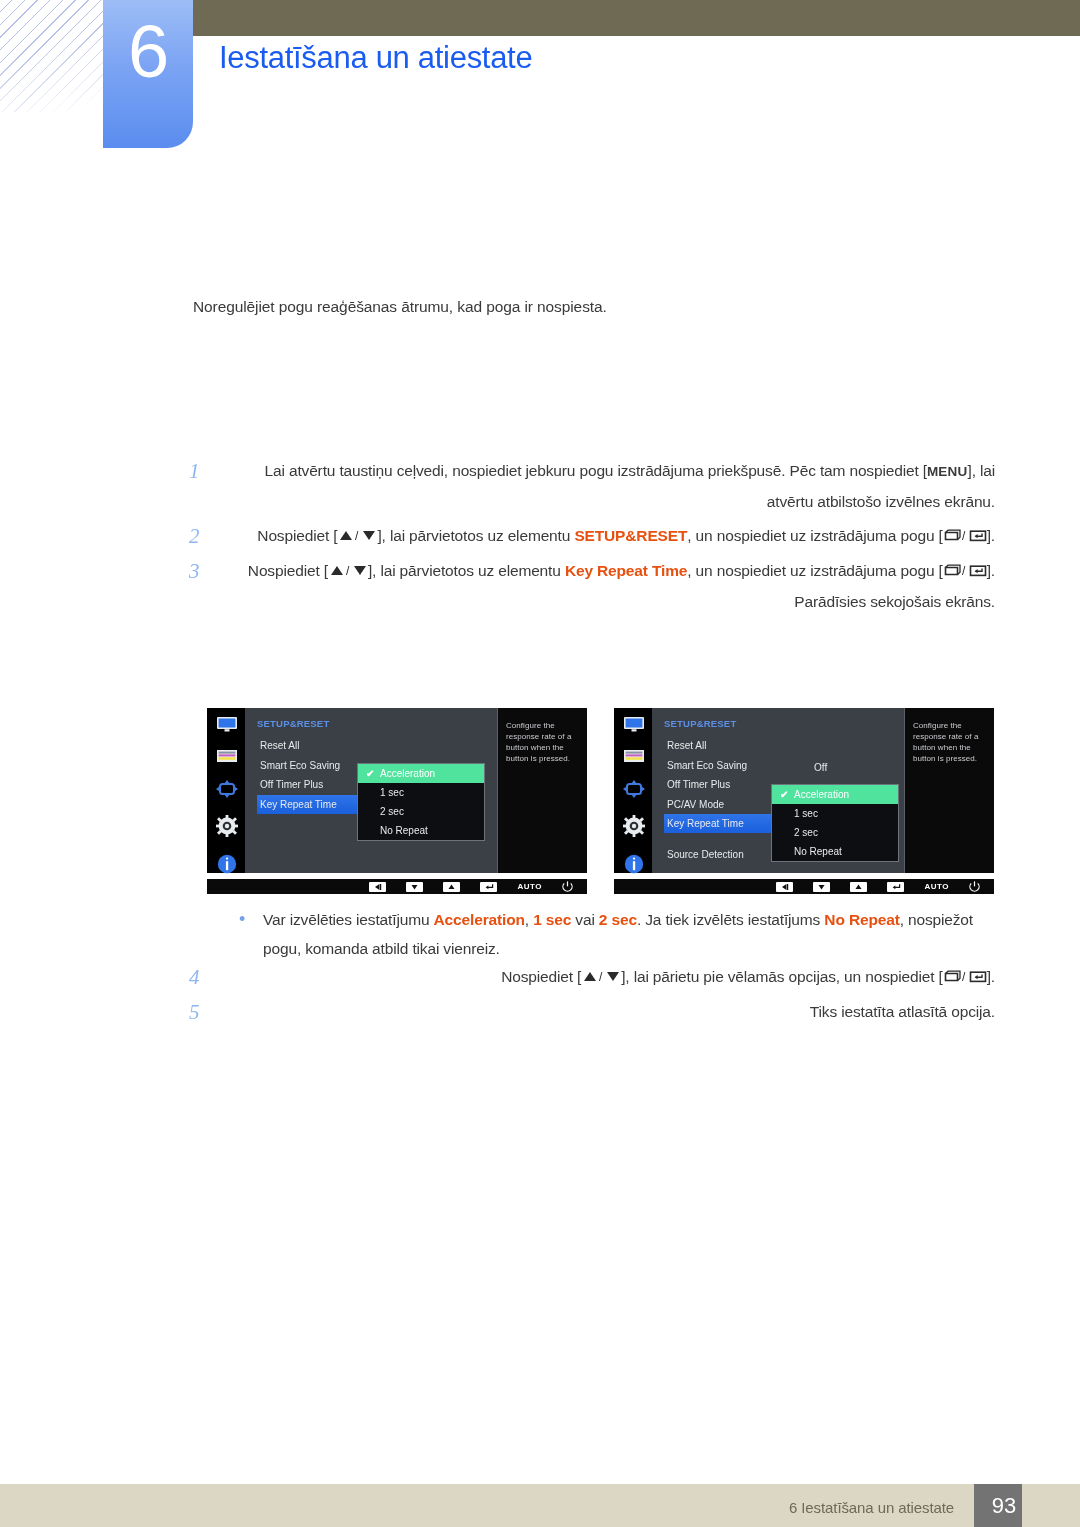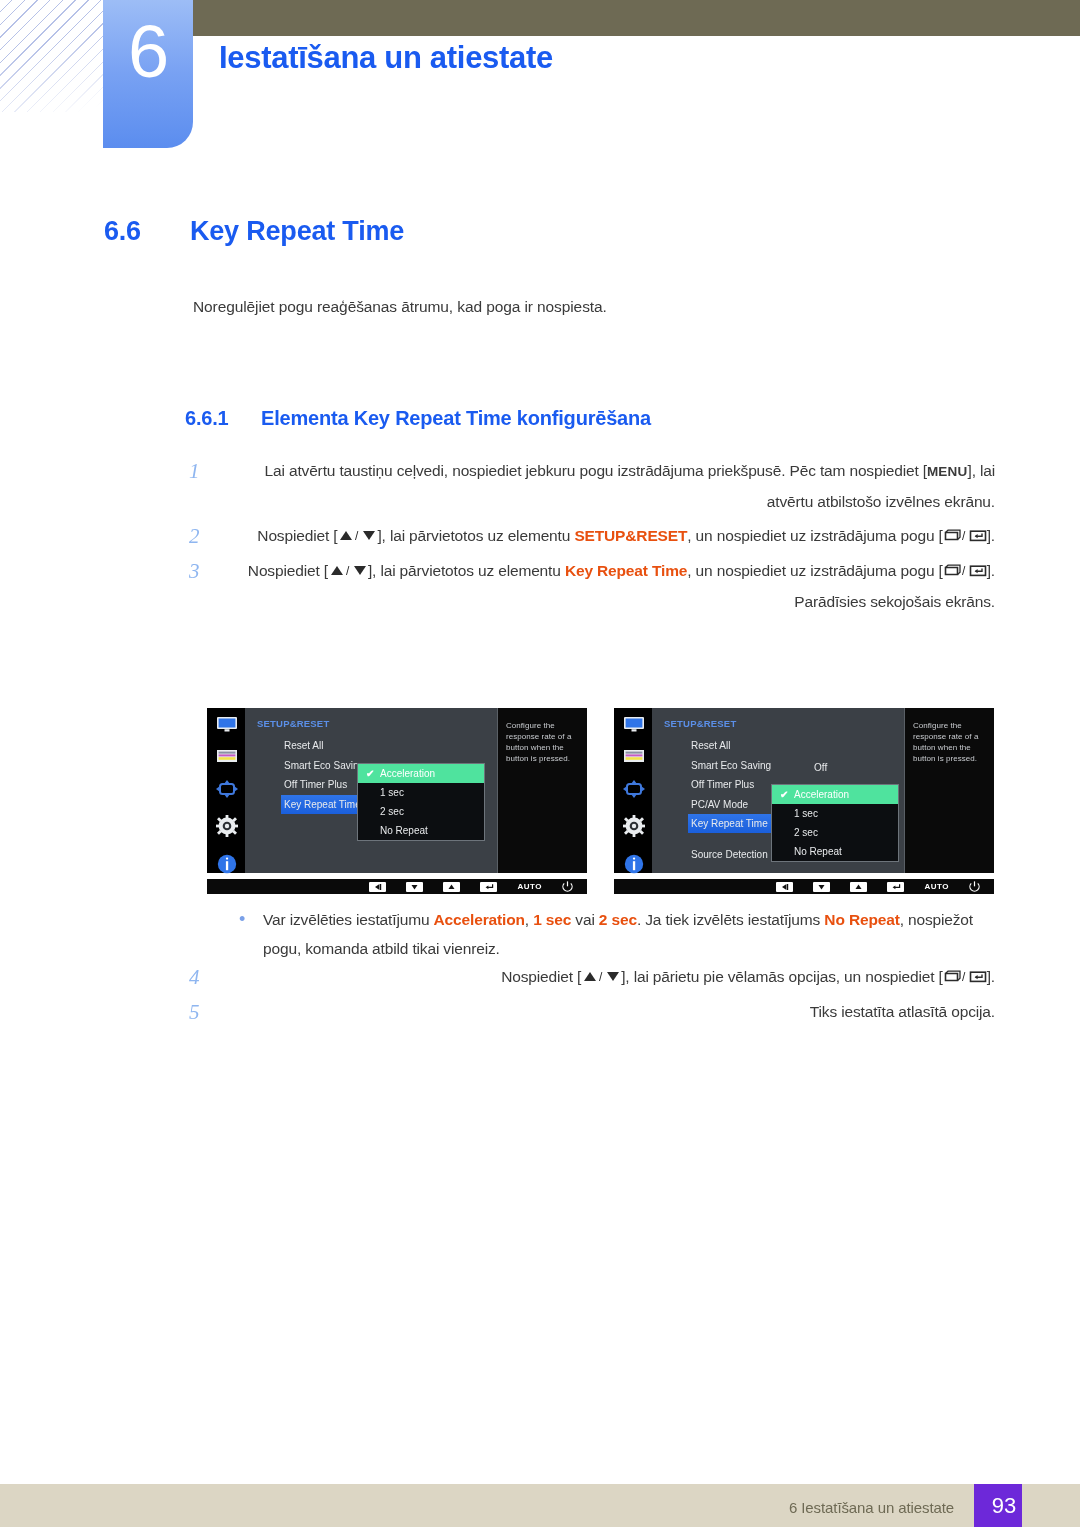--- a/index.html
+++ b/index.html
@@ -30,21 +30,21 @@
   .chapnum {
     position: absolute; left: 103px; top: 0; width: 90px; height: 148px;
     background: linear-gradient(180deg, #9dbdf6 0%, #79a2f3 48%, #5b8def 100%);
     border-bottom-right-radius: 26px;
     color: #ffffff;
     font-size: 74px; font-weight: 400; line-height: 104px; text-align: center;
     letter-spacing: -1px;
   }
   .chaptitle {
     position: absolute; left: 219px; top: 40px;
-    font-size: 31px; font-weight: bold; color: #1a5bf0; letter-spacing: -.3px;
+    font-size: 31px; font-weight: normal; color: #1a5bf0; letter-spacing: -.3px;
   }
 
   
   .sec-h1 { position: absolute; left: 104px; top: 216px; width: 880px;
             font-size: 27px; font-weight: bold; color: #1a5bf0; letter-spacing:-.2px; }
   .sec-h1 .num { display:inline-block; width: 86px; }
 
   .sec-h2 { position: absolute; left: 185px; top: 407px; width: 800px;
             font-size: 20px; font-weight: bold; color: #1a5bf0; letter-spacing:-.2px; }
   .sec-h2 .num { display:inline-block; width: 76px; }
@@ -85,63 +85,57 @@
   .osd { position:absolute; }
   .osd-body { position:relative; width:380px; height:165px; }
   .osd-side { position:absolute; left:0; top:0; width:38px; height:165px; background:#000; }
   .osd-main { position:absolute; left:38px; top:0; right:90px; height:165px; background:#3b4046; }
   .osd-desc { position:absolute; right:0; top:0; width:90px; height:165px; background:#0a0a0a;
               border-left:1px solid #5a6066; }
   .osd-desc p { color:#c9ccd0; font-size:8px; line-height:11px; padding:12px 7px 0 8px; letter-spacing:.05px; }
   .osd-title { position:absolute; left:50px; top:10px; color:#5b8fe8; font-size:9.5px; font-weight:bold;
                letter-spacing:.2px; }
   .osd-item { position:absolute; left:50px; width:120px; height:19px; color:#e8eaec; font-size:10px;
-              line-height:19px; padding-left:3px; white-space:nowrap;margin-left:24px; }
+              line-height:19px; padding-left:3px; white-space:nowrap; }
   .osd-item.sel { background:linear-gradient(180deg,#2f74e8 0%,#1a5fdc 100%); width:122px; }
   .osd-val { position:absolute; color:#e8eaec; font-size:10px; }
   .osd-icons { position:absolute; left:8px; top:8px; width:24px; display:flex; flex-direction:column;
                gap:13px; align-items:center; }
   .osd-bar { position:absolute; left:0; width:380px; height:15px; background:#0a0a0a;
              display:flex; align-items:center; justify-content:flex-end; gap:20px; padding-right:14px; }
   .osd-bar .bt { width:17px; height:10px; background:#fff; border-radius:1px; display:flex;
                  align-items:center; justify-content:center; }
   .osd-bar .lbl { color:#fff; font-size:8px; font-weight:bold; letter-spacing:.5px; }
   .submenu { position:absolute; background:#0c0e11; border:1px solid #6d747b; }
   .sub-row { height:19px; display:flex; align-items:center; color:#e8eaec; font-size:10px;
              padding-left:8px; white-space:nowrap; }
   .sub-row.on { background:#4fe39e; color:#ffffff; }
   .sub-row .ck { width:14px; color:#fff; font-size:10px; font-weight:bold; }
 
   
   .footer-bar { position:absolute; left:0; bottom:0; width:1080px; height:43px; background:#dcd6c4; }
   .footer-txt { position:absolute; right:126px; bottom:11px; font-size:15px; color:#6e6a54; letter-spacing:-.1px; }
-  .footer-pg { position:absolute; right:58px; bottom:0; width:48px; height:43px; background:#6d28d9;
+  .footer-pg { position:absolute; right:58px; bottom:0; width:48px; height:43px; background:#737373;
                color:#fff; font-size:22px; display:flex; align-items:center; justify-content:center;padding-left:12px; }
 </style>
 </head>
 <body>
 
 <div class="page">
 
   <div class="hatch"></div>
   <div class="hatch-fade"></div>
   <div class="olive-bar"></div>
   <div class="chapnum">6</div>
   <div class="chaptitle">Iestatīšana un atiestate</div>
 
-  <div class="sec-h1">
-    <span class="num">6.6</span><span>Key Repeat Time</span>
-  </div>
 
   <div class="intro">Noregulējiet pogu reaģēšanas ātrumu, kad poga ir nospiesta.</div>
 
 
-  <div class="sec-h2">
-    <span class="num">6.6.1</span><span>Elementa Key Repeat Time konfigurēšana</span>
-  </div>
 
   <div class="steps" id="steps-1">
       <div class="step">
         <div class="step-n">1</div>
         <div class="step-b"><span>Lai atvērtu taustiņu ceļvedi, nospiediet jebkuru pogu izstrādājuma priekšpusē. Pēc tam nospiediet [</span><span class="kbd">MENU</span><span>], lai atvērtu atbilstošo izvēlnes ekrānu.</span></div>
       </div>
       <div class="step">
         <div class="step-n">2</div>
         <div class="step-b"><span>Nospiediet [</span><span class="glyph"><svg width="40" height="13" viewBox="0 0 40 13">
               <path d="M3 11 L9 2 L15 11 Z" fill="#2b2b2b"></path>

